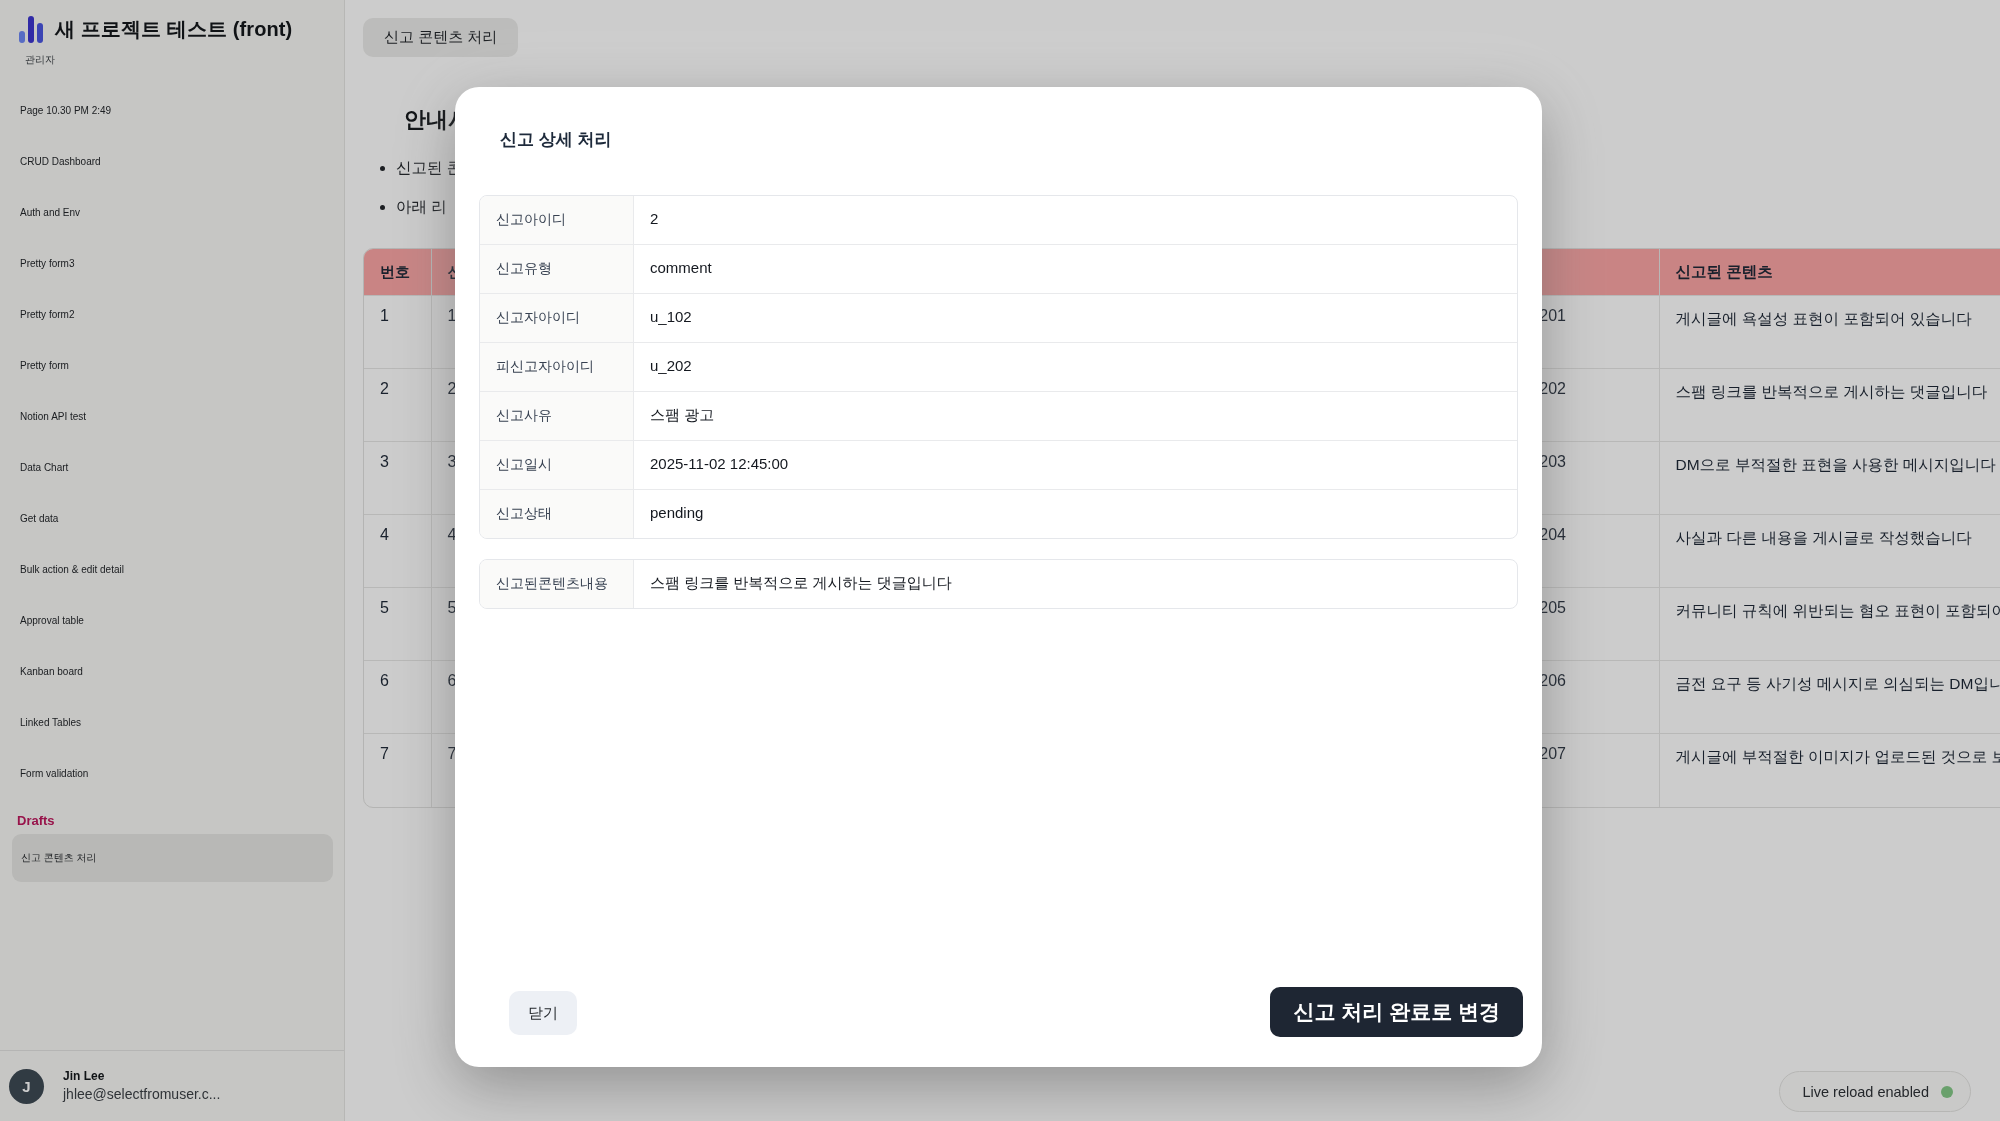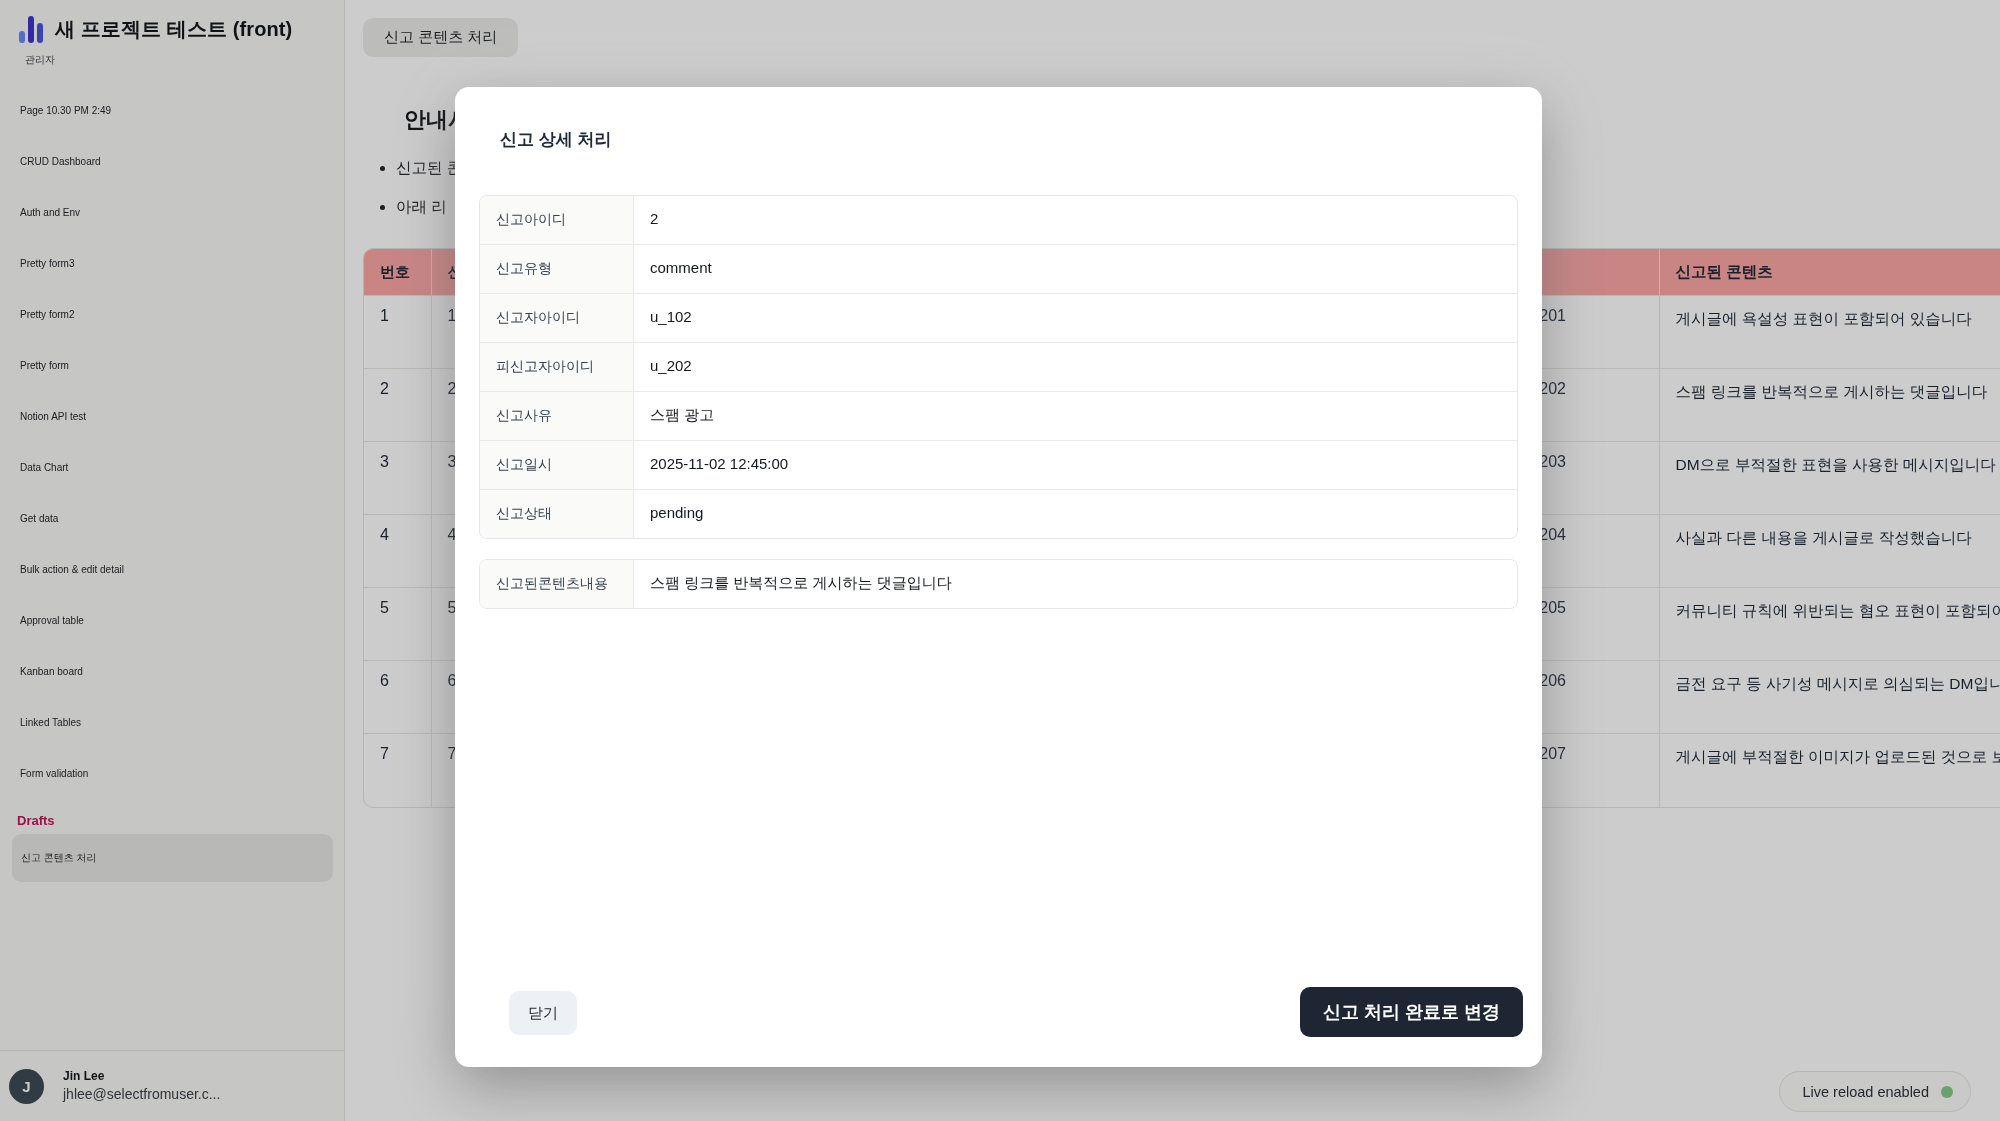--- a/index.html
+++ b/index.html
@@ -70,21 +70,21 @@
   }
   .bg-table th { background:#fca5a5; height:46px; font-weight:700; font-size:15px; color:#1f2937; }
   .bg-table td { height:73px; vertical-align:top; font-size:16px; color:#1f2937; }
   .bg-table td.content, .bg-table th.content { white-space:normal; line-height:24px; font-size:15.5px; }
   .bg-table tr:last-child td { border-bottom:none; }
 
   
   .overlay { position:absolute; inset:0; background:rgba(0,0,0,0.2); z-index:40; }
   .modal {
     position:absolute; left:455px; top:87px; width:1087px; height:980px;
-    background:#ffffff; border-radius:14px; z-index:50;
+    background:#ffffff; border-radius:24px; z-index:50;
     box-shadow:0 18px 60px rgba(0,0,0,0.32), 0 0 80px rgba(255,255,255,0.25);
   }
   .modal-title { position:absolute; left:45px; top:41px; font-size:17px; font-weight:600; color:#1e2a3b; }
   .field-table {
     position:absolute; left:24px; right:24px;
     border:1px solid #e5e7eb; border-radius:8px; background:#fff; overflow:hidden;
   }
   .field-table.t1 { top:108px; }
   .field-table.t2 { top:472px; }
   .frow { display:flex; border-bottom:1px solid #e9eaec; }
@@ -95,21 +95,21 @@
   }
   .fvalue { flex:1 1 auto; padding:14px 16px; font-size:15px; color:#14181f; }
   .modal-footer { position:absolute; left:54px; right:19px; bottom:30px; height:50px; }
   .btn-close {
     position:absolute; left:0; top:4px; height:44px; padding:0 19px; border:none;
     background:#edf0f5; border-radius:10px; font-size:15px; color:#22262b;
     font-family:inherit; cursor:pointer;
   }
   .btn-primary {
     position:absolute; right:0; top:0; height:50px; padding:0 23px; border:none;
-    background:#1e2633; border-radius:10px; font-size:18px; font-weight:600; color:#ffffff;
+    background:#1e2633; border-radius:10px; font-size:21px; font-weight:600; color:#ffffff;
     font-family:inherit; cursor:pointer;
   }
 
   
   .live-badge {
     position:absolute; right:29px; bottom:9px; height:41px; border-radius:21px;
     background:#fcfcfb; border:1px solid #e4e4e2; display:flex; align-items:center;
     padding:0 17px 0 22px; font-size:14.5px; color:#2d3136; z-index:10;
   }
   .live-dot { width:12px; height:12px; border-radius:50%; background:#84c987; margin-left:12px; }

